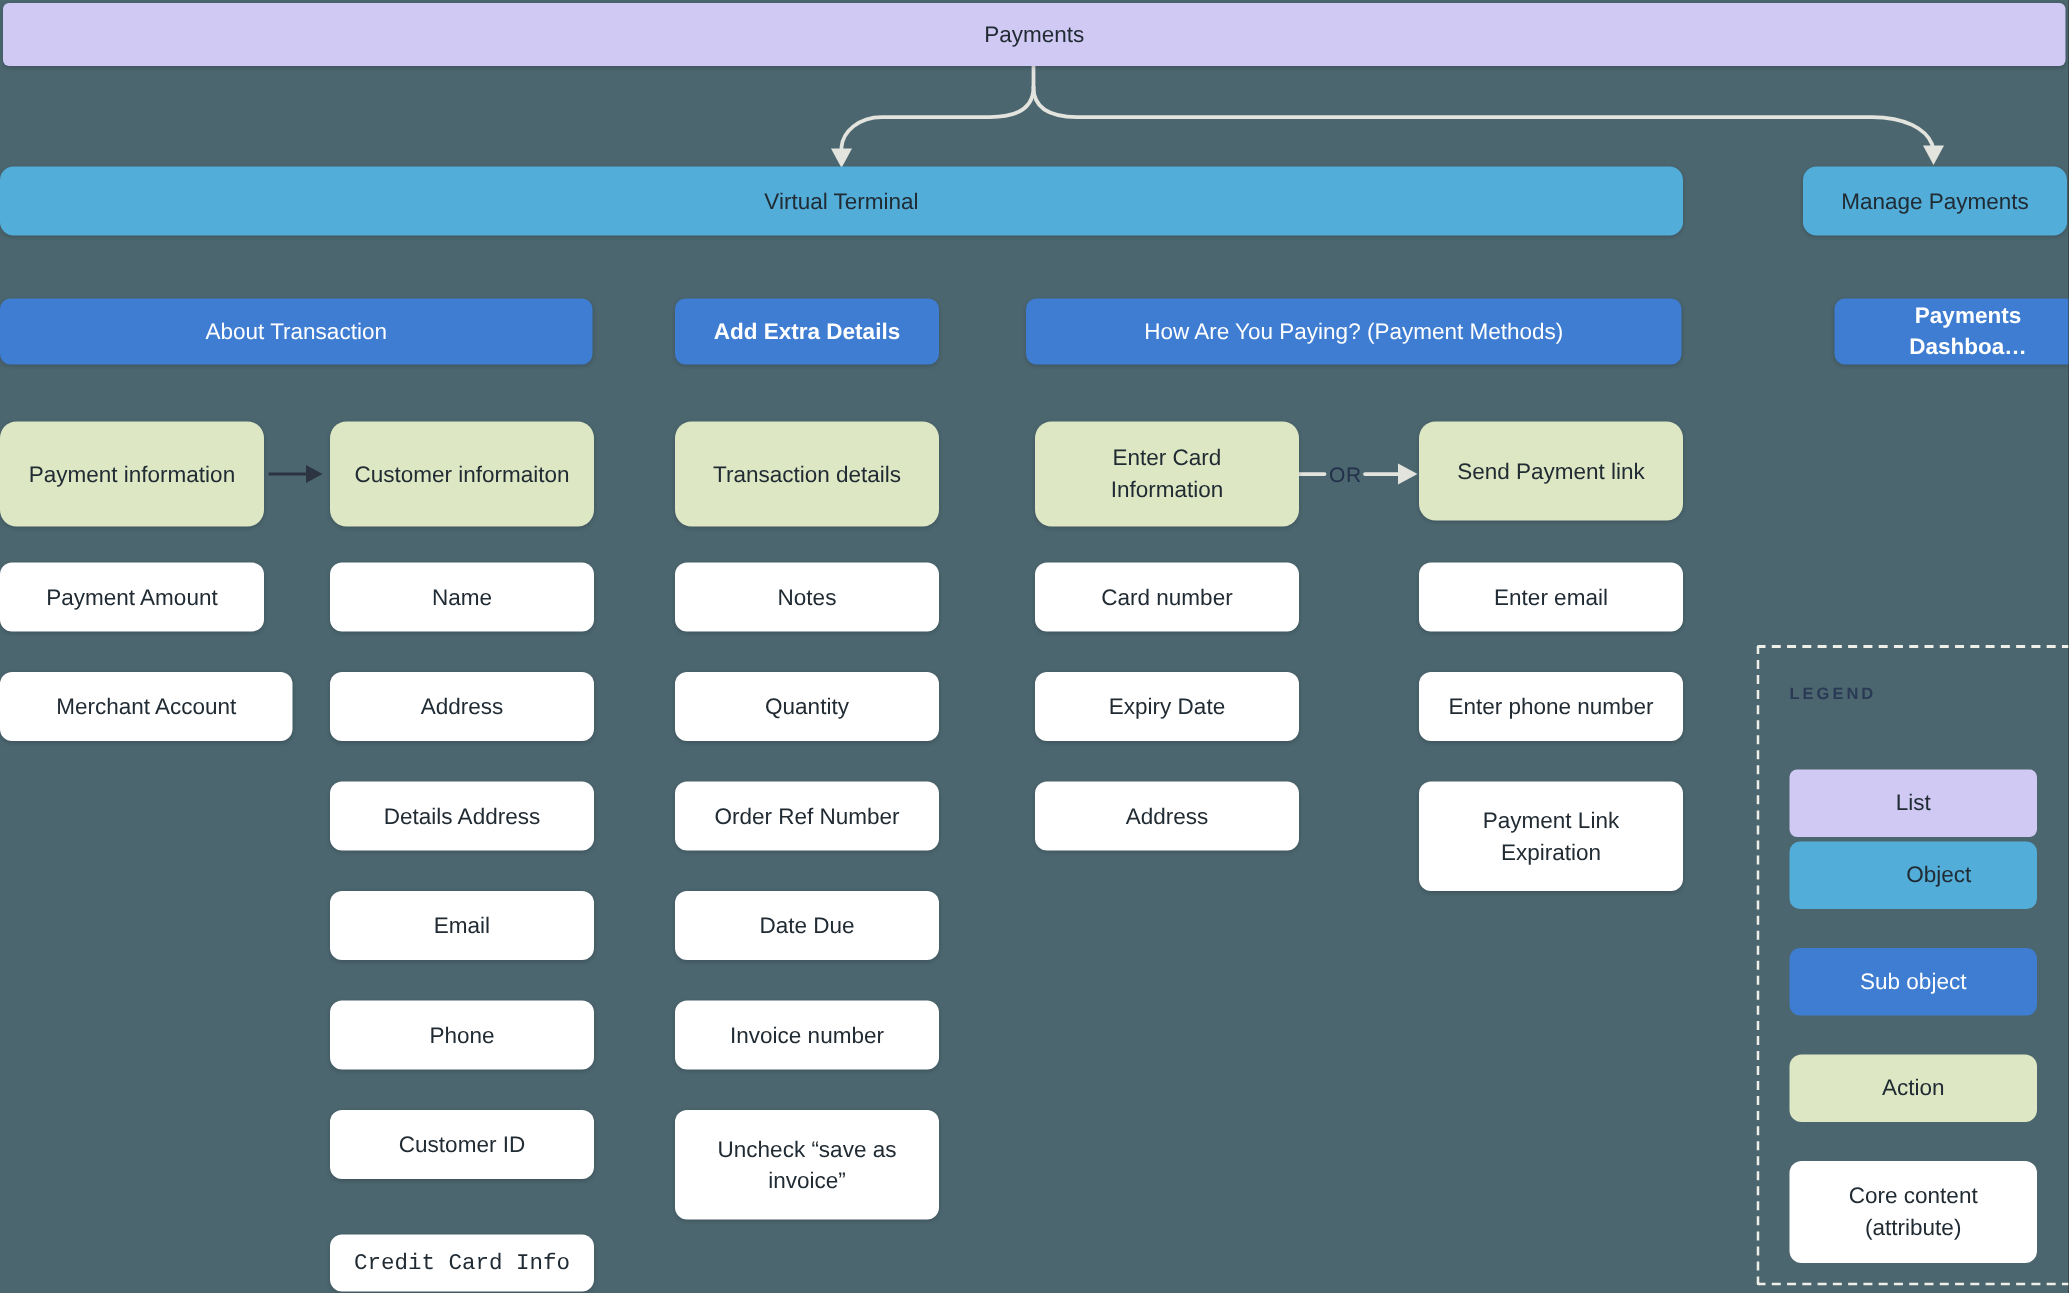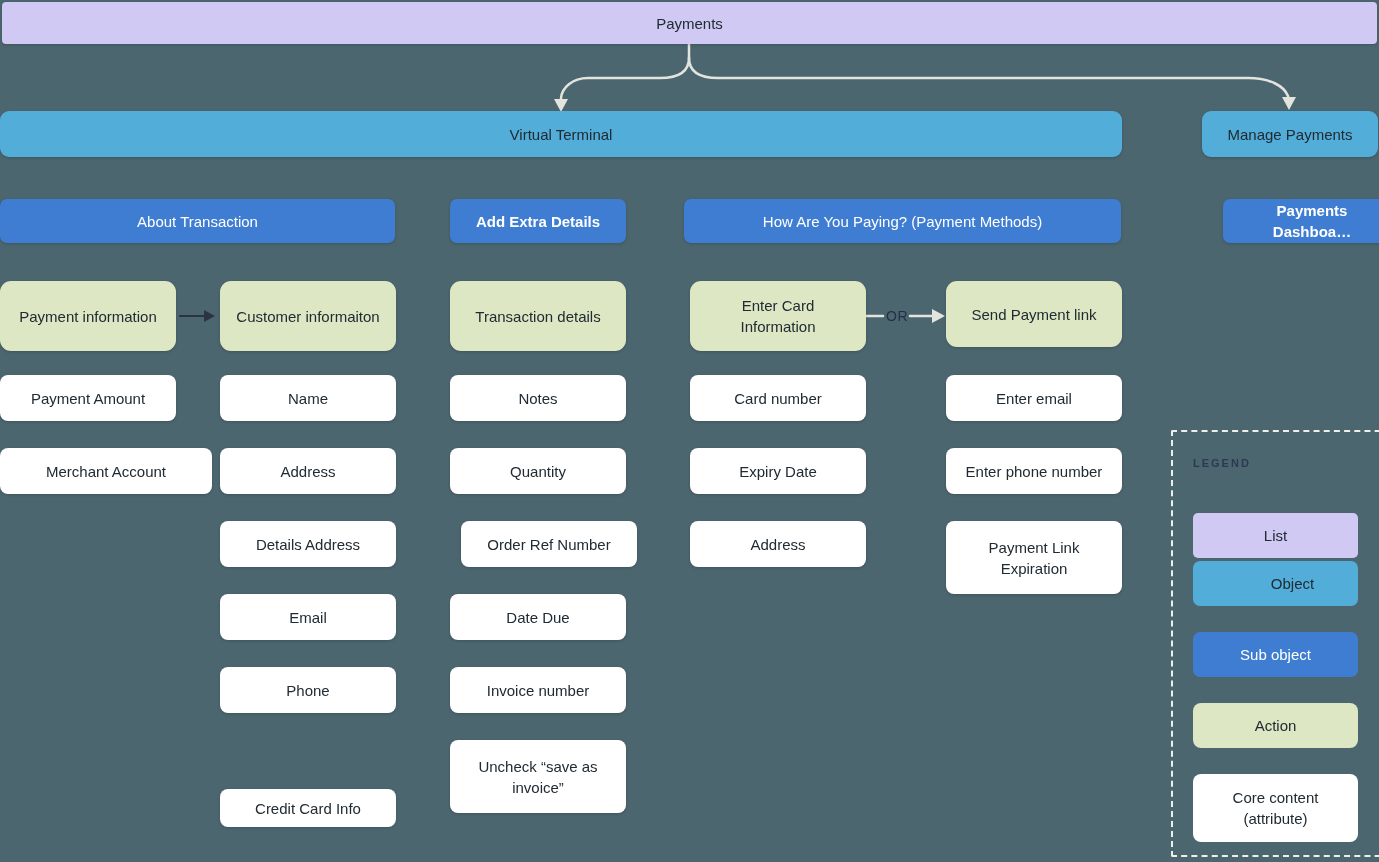--- a/index.html
+++ b/index.html
@@ -86,32 +86,33 @@
 
   <div class="node action shadow" style="left:0px;top:281px;width:176px;height:70px;">Payment information</div>
   <div class="node action shadow" style="left:220px;top:281px;width:176px;height:70px;">Customer informaiton</div>
   <div class="node action shadow" style="left:450px;top:281px;width:176px;height:70px;">Transaction details</div>
   <div class="node action shadow" style="left:690px;top:281px;width:176px;height:70px;">Enter Card Information</div>
   <div class="node action shadow" style="left:946px;top:281px;width:176px;height:66px;">Send Payment link</div>
 
   <span class="or-label">OR</span>
 
   <div class="node core shadow" style="left:0px;top:375px;width:176px;height:46px;">Payment Amount</div>
-  <div class="node core shadow" style="left:0px;top:448px;width:212px;height:46px;">Merchant Account</div>
+  <div class="node core shadow" style="left:0px;top:448px;width:195px;height:46px;">Merchant Account</div>
 
   <div class="node core shadow" style="left:220px;top:375px;width:176px;height:46px;">Name</div>
   <div class="node core shadow" style="left:220px;top:448px;width:176px;height:46px;">Address</div>
   <div class="node core shadow" style="left:220px;top:521px;width:176px;height:46px;">Details Address</div>
   <div class="node core shadow" style="left:220px;top:594px;width:176px;height:46px;">Email</div>
   <div class="node core shadow" style="left:220px;top:667px;width:176px;height:46px;">Phone</div>
-  <div class="node core shadow" style="left:220px;top:789px;width:176px;height:38px;">Credit Card Info</div>
+  <div class="node core shadow" style="left:220px;top:740px;width:176px;height:46px;">Customer ID</div>
+  <div class="node core shadow" style="left:220px;top:823px;width:176px;height:38px;font-family:Liberation Mono, monospace;">Credit Card Info</div>
 
   <div class="node core shadow" style="left:450px;top:375px;width:176px;height:46px;">Notes</div>
   <div class="node core shadow" style="left:450px;top:448px;width:176px;height:46px;">Quantity</div>
-  <div class="node core shadow" style="left:450px;top:521px;width:176px;height:46px;margin-left:11px;">Order Ref Number</div>
+  <div class="node core shadow" style="left:450px;top:521px;width:176px;height:46px;">Order Ref Number</div>
   <div class="node core shadow" style="left:450px;top:594px;width:176px;height:46px;">Date Due</div>
   <div class="node core shadow" style="left:450px;top:667px;width:176px;height:46px;text-align:right;">Invoice number</div>
   <div class="node core shadow" style="left:450px;top:740px;width:176px;height:73px;">Uncheck “save as invoice”</div>
 
   <div class="node core shadow" style="left:690px;top:375px;width:176px;height:46px;">Card number</div>
   <div class="node core shadow" style="left:690px;top:448px;width:176px;height:46px;">Expiry Date</div>
   <div class="node core shadow" style="left:690px;top:521px;width:176px;height:46px;">Address</div>
 
   <div class="node core shadow" style="left:946px;top:375px;width:176px;height:46px;">Enter email</div>
   <div class="node core shadow" style="left:946px;top:448px;width:176px;height:46px;">Enter phone number</div>

